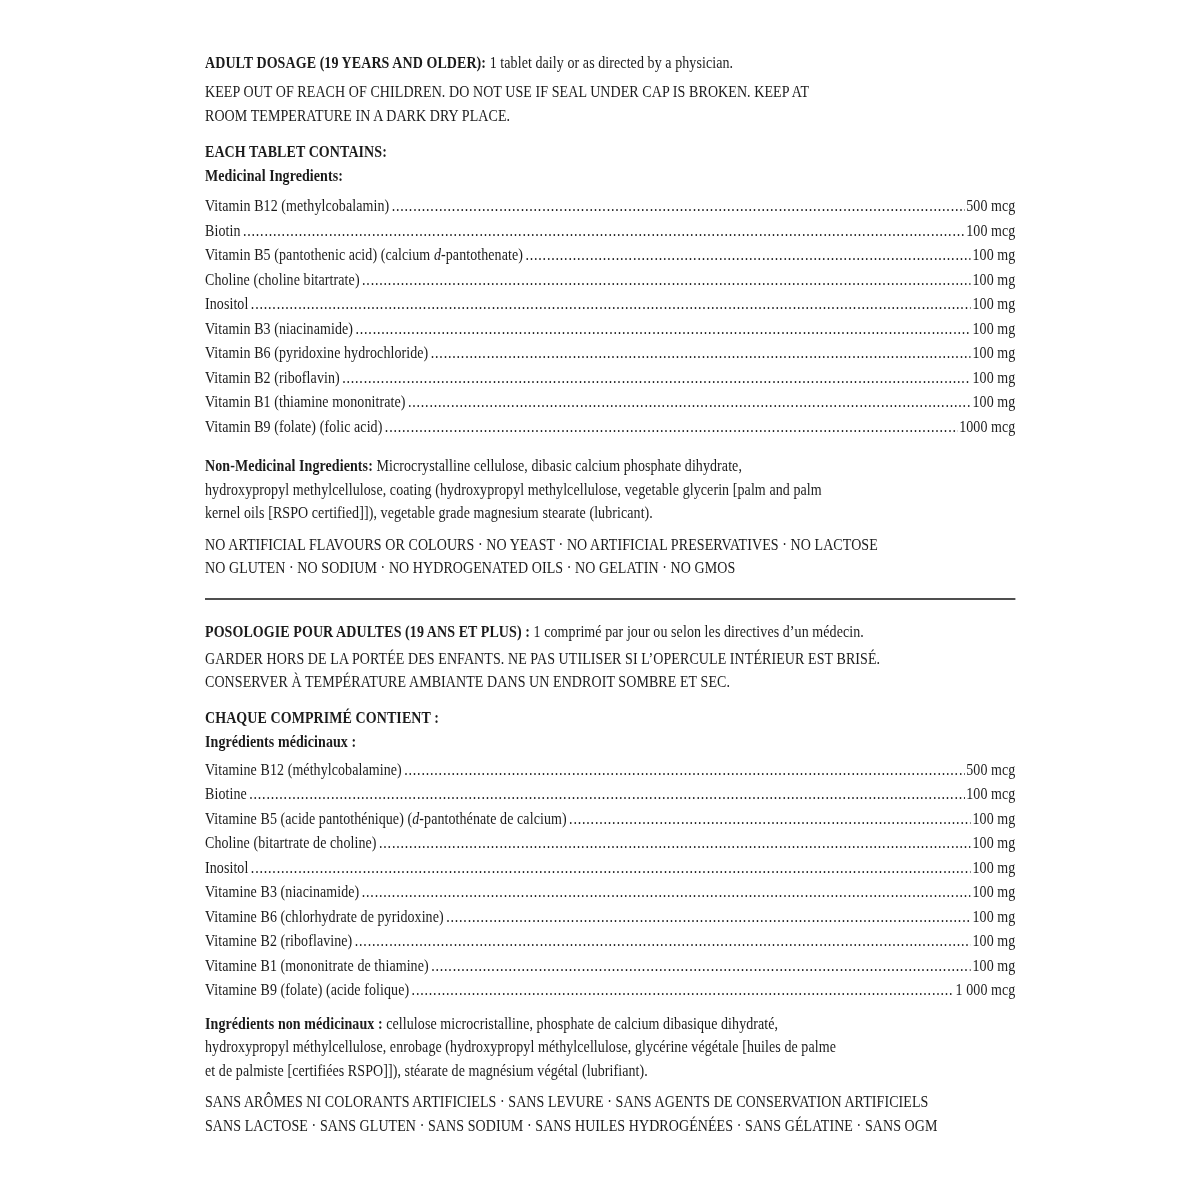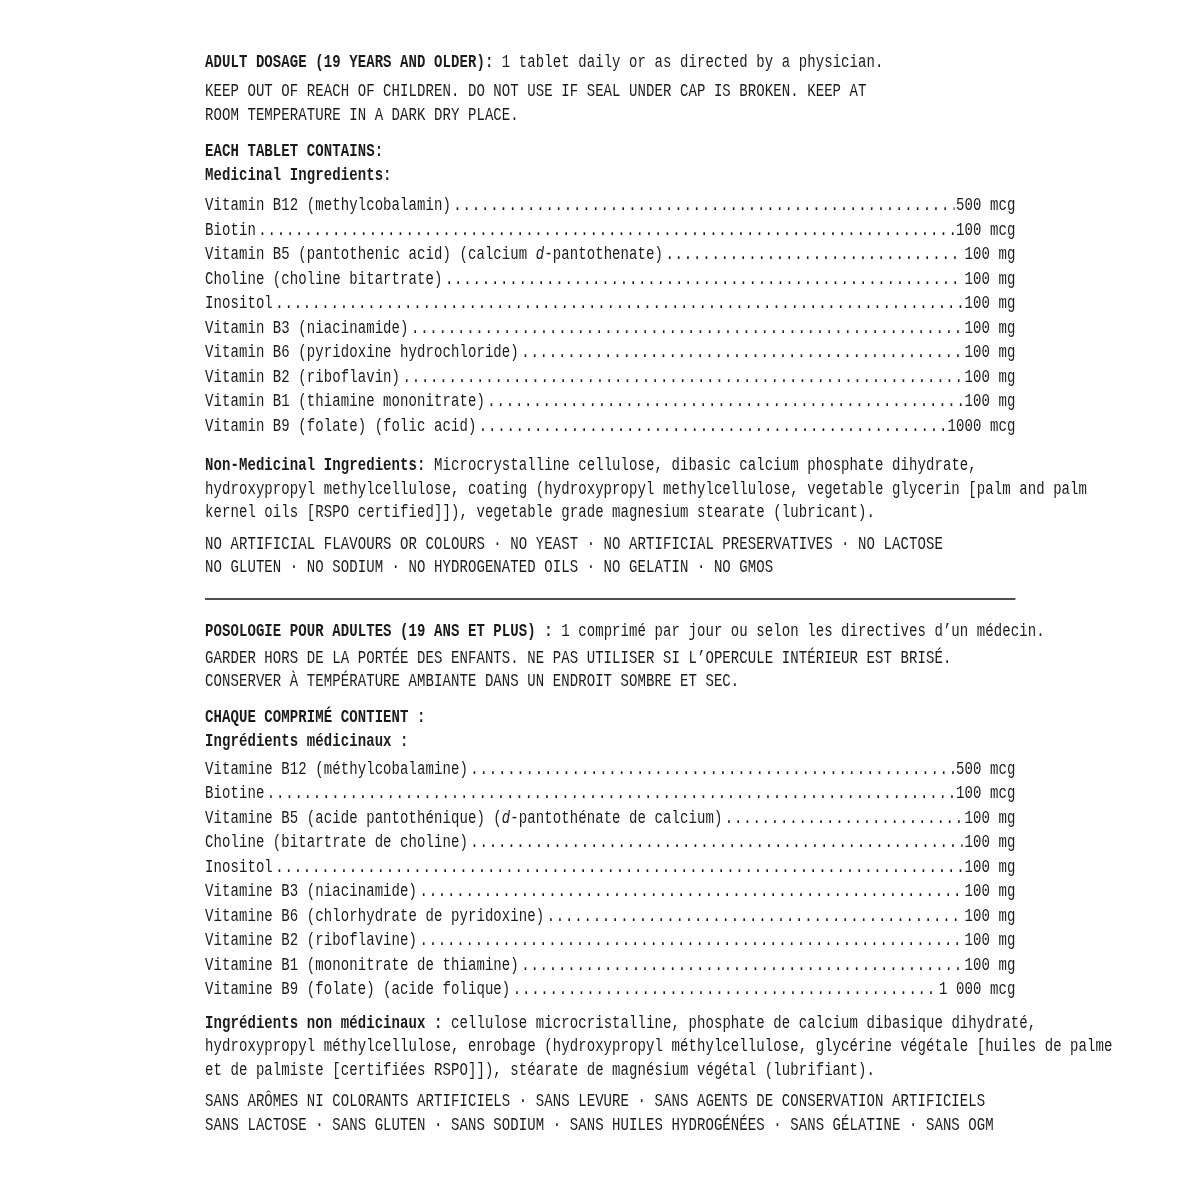--- a/index.html
+++ b/index.html
@@ -6,21 +6,21 @@
     margin: 0;
     padding: 0;
     background: #ffffff;
   }
   .page {
     position: relative;
     width: 1200px;
     height: 1200px;
     background: #ffffff;
     overflow: hidden;
-    font-family: Liberation Mono, monospace;
+    font-family: Liberation Serif, serif;
     color: #1b1b1b;
   }
   
   .label-wrap {
     position: absolute;
     left: 205px;
     top: 50px;
     width: 1013px;
     transform: scaleX(0.8);
     transform-origin: 0 0;

